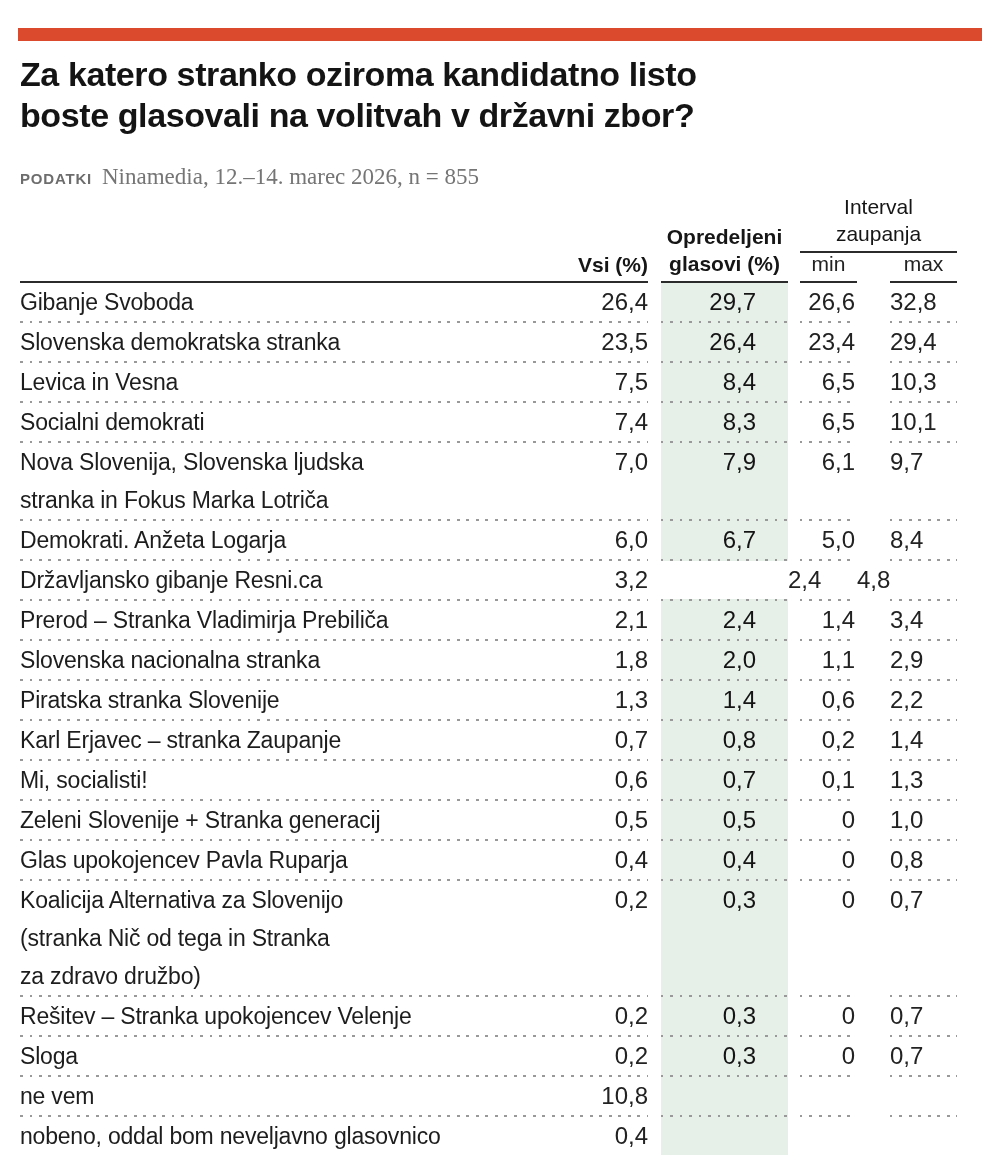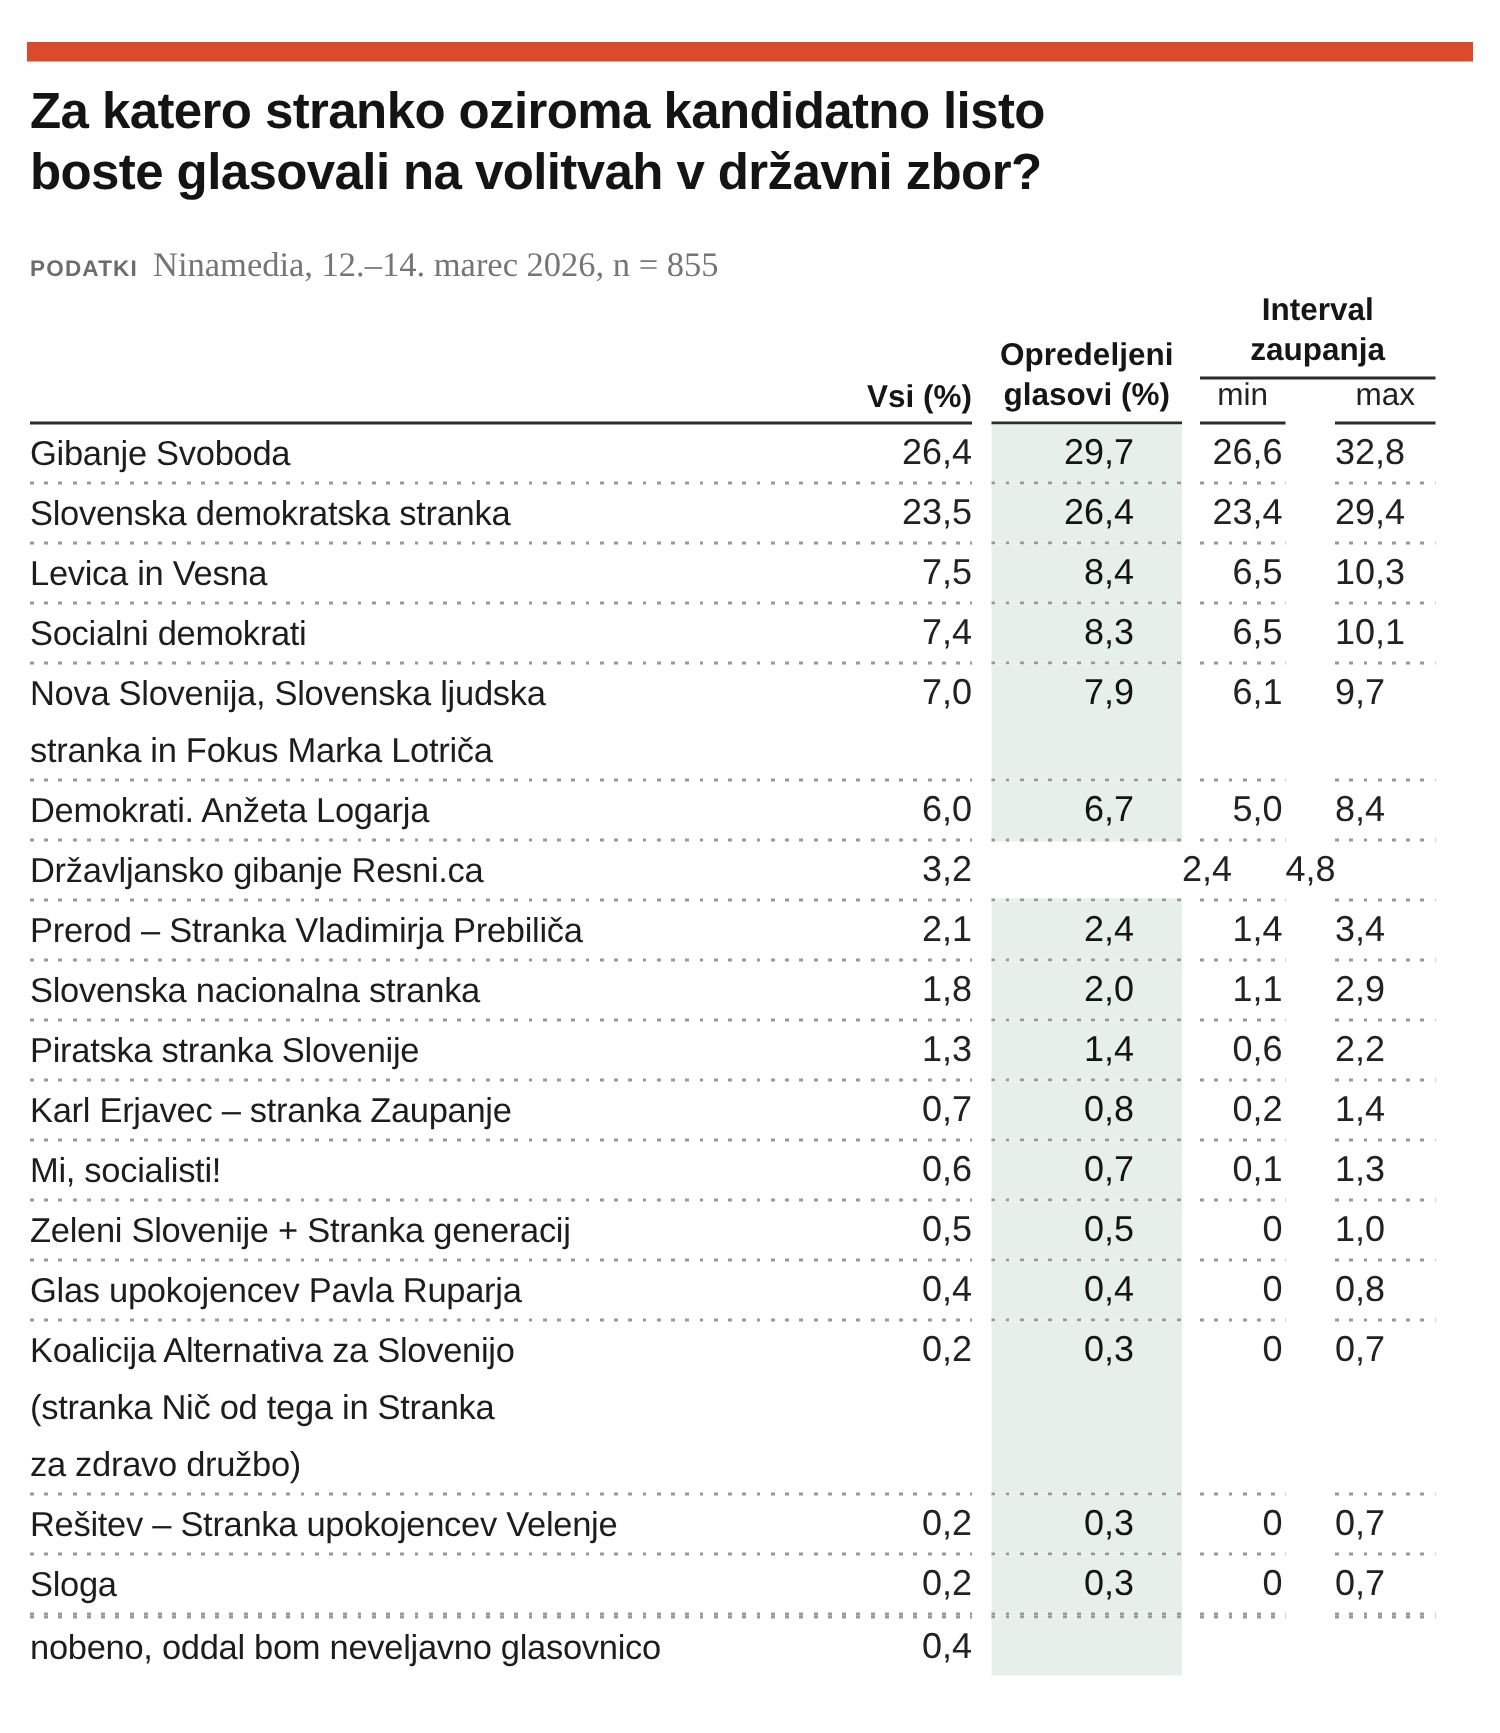--- a/index.html
+++ b/index.html
@@ -26,21 +26,21 @@
   }
   .source{left:20px;top:164px;width:900px;display:flex;align-items:baseline;gap:10px;}
   .source-label{font-size:15px;font-weight:700;letter-spacing:0.8px;color:#6d6d6d;}
   .source-text{font-family:"Liberation Serif",serif;font-size:23px;color:var(--gray);}
 
   .vsi-head{left:440px;top:250px;width:208px;text-align:right;
     font-size:21px;font-weight:700;line-height:30px;color:#161616;}
   .opr-head{left:661px;top:223px;width:127px;text-align:center;
     font-size:21px;font-weight:700;line-height:27px;color:#161616;white-space:pre-line;}
   .interval-head{left:800px;top:193px;width:157px;text-align:center;
-    font-size:21px;font-weight:700;line-height:27px;color:#161616;white-space:pre-line;
+    font-size:21px;font-weight:400;line-height:27px;color:#161616;white-space:pre-line;
     padding-bottom:4px;border-bottom:2px solid var(--rule);}
   .min-head{left:800px;top:249px;width:57px;text-align:center;
     font-size:21px;font-weight:400;line-height:30px;color:#222;}
   .max-head{left:890px;top:249px;width:67px;text-align:center;
     font-size:21px;font-weight:400;line-height:30px;color:#222;}
 
   .rows{left:20px;top:281px;width:937px;}
   .tgrid{display:grid;grid-template-columns:540px 88px 13px 127px 12px 57px 33px 67px;}
 
   .c{line-height:38px;}
@@ -361,20 +361,30 @@
         <div class="c c-min">0</div>
         <div class="c c-gap"></div>
         <div class="c c-max">0,7</div>
       </div>
       <div class="tgrid t-sep">
         <div class="s1"></div>
         <div class="s2"></div>
         <div class="s3"></div>
         <div class="s4"></div>
       </div>
+      <div class="tgrid t-row">
+        <div class="c c-name">ne vem</div>
+        <div class="c c-vsi">10,8</div>
+        <div class="c c-gap"></div>
+        <div class="c c-opr"></div>
+        <div class="c c-gap"></div>
+        <div class="c c-min"></div>
+        <div class="c c-gap"></div>
+        <div class="c c-max"></div>
+      </div>
       <div class="tgrid t-sep">
         <div class="s1"></div>
         <div class="s2"></div>
         <div class="s3"></div>
         <div class="s4"></div>
       </div>
       <div class="tgrid t-row">
         <div class="c c-name">nobeno, oddal bom neveljavno glasovnico</div>
         <div class="c c-vsi">0,4</div>
         <div class="c c-gap"></div>

